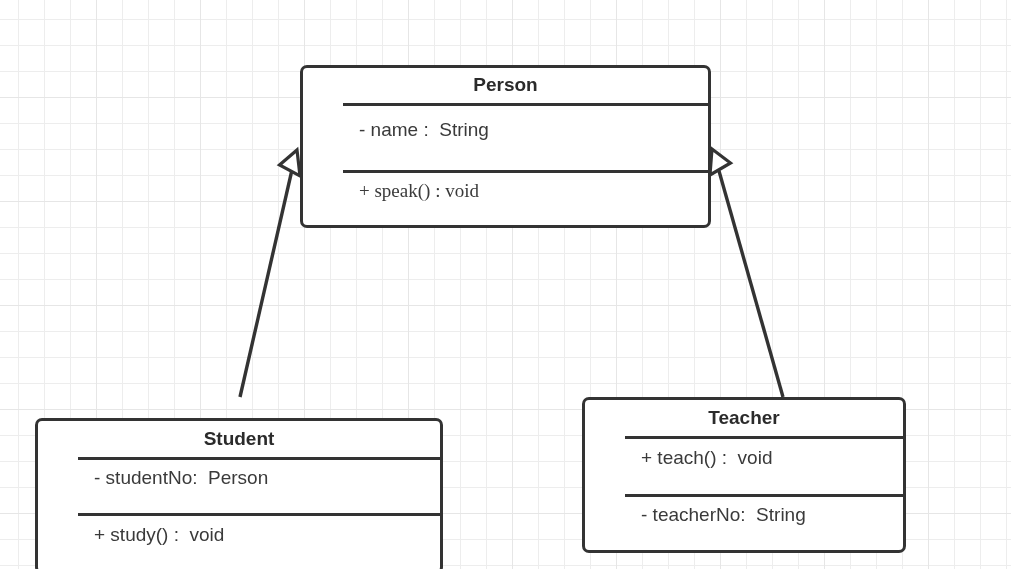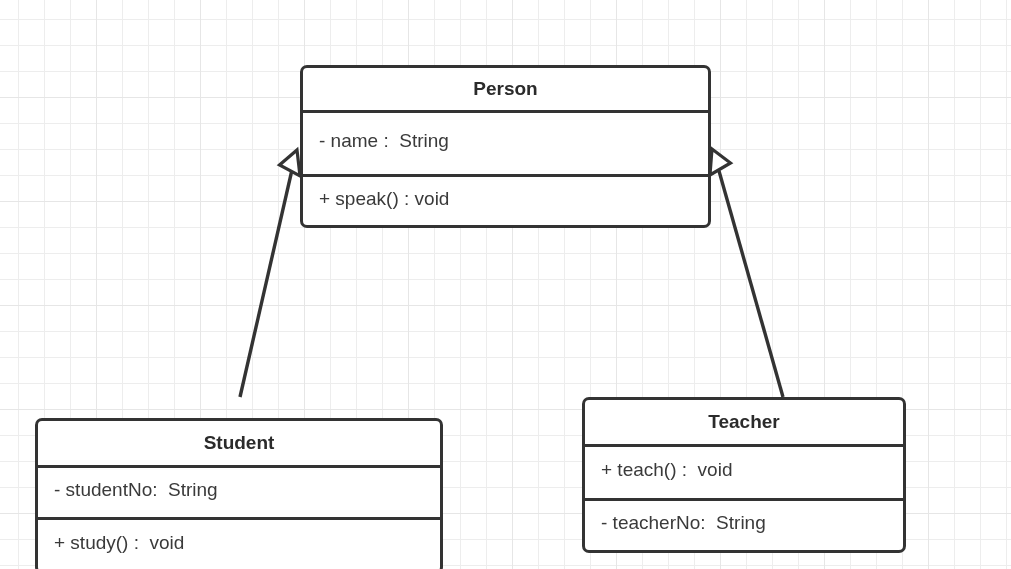--- a/index.html
+++ b/index.html
@@ -53,37 +53,38 @@
     text-align: center;
     font-weight: bold;
     font-size: 19px;
     color: #2b2b2b;
     display: flex;
     align-items: center;
     justify-content: center;
   }
   .compartment {
     border-top: 3px solid #333333;
-    padding: 0 0 4px 16px;
+    padding: 0 0 16px 16px;
     display: flex;
     flex-direction: column;
     justify-content: center;
+    margin-left: 40px;
   }
   .member {
     font-size: 19px;
     color: #3a3a3a;
     line-height: 1.38;
     white-space: pre;
   }
 
   
   #person { left: 300px; top: 65px; width: 411px; height: 163px; }
   #person .class-name { height: 45px; }
   #person .attrs { height: 62px; }
-  #person .ops { height: 47px; }
+  #person .ops { height: 47px; font-family: Liberation Serif, serif; }
 
   
   #student { left: 35px; top: 418px; width: 408px; height: 156px; }
   #student .class-name { height: 48px; }
   #student .attrs { height: 50px; }
   #student .ops { height: 52px; }
 
   
   #teacher { left: 582px; top: 397px; width: 324px; height: 156px; }
   #teacher .class-name { height: 48px; }
@@ -116,21 +117,21 @@
       <div class="member">- name :  String</div>
     </div>
     <div class="compartment ops">
       <div class="member">+ speak() : void</div>
     </div>
   </div>
 
   <div class="uml-class" id="student">
     <div class="class-name">Student</div>
     <div class="compartment attrs">
-      <div class="member">- studentNo:  String</div>
+      <div class="member">- studentNo:  Person</div>
     </div>
     <div class="compartment ops">
       <div class="member">+ study() :  void</div>
     </div>
   </div>
 
   <div class="uml-class" id="teacher">
     <div class="class-name">Teacher</div>
     <div class="compartment ops">
       <div class="member">+ teach() :  void</div>

